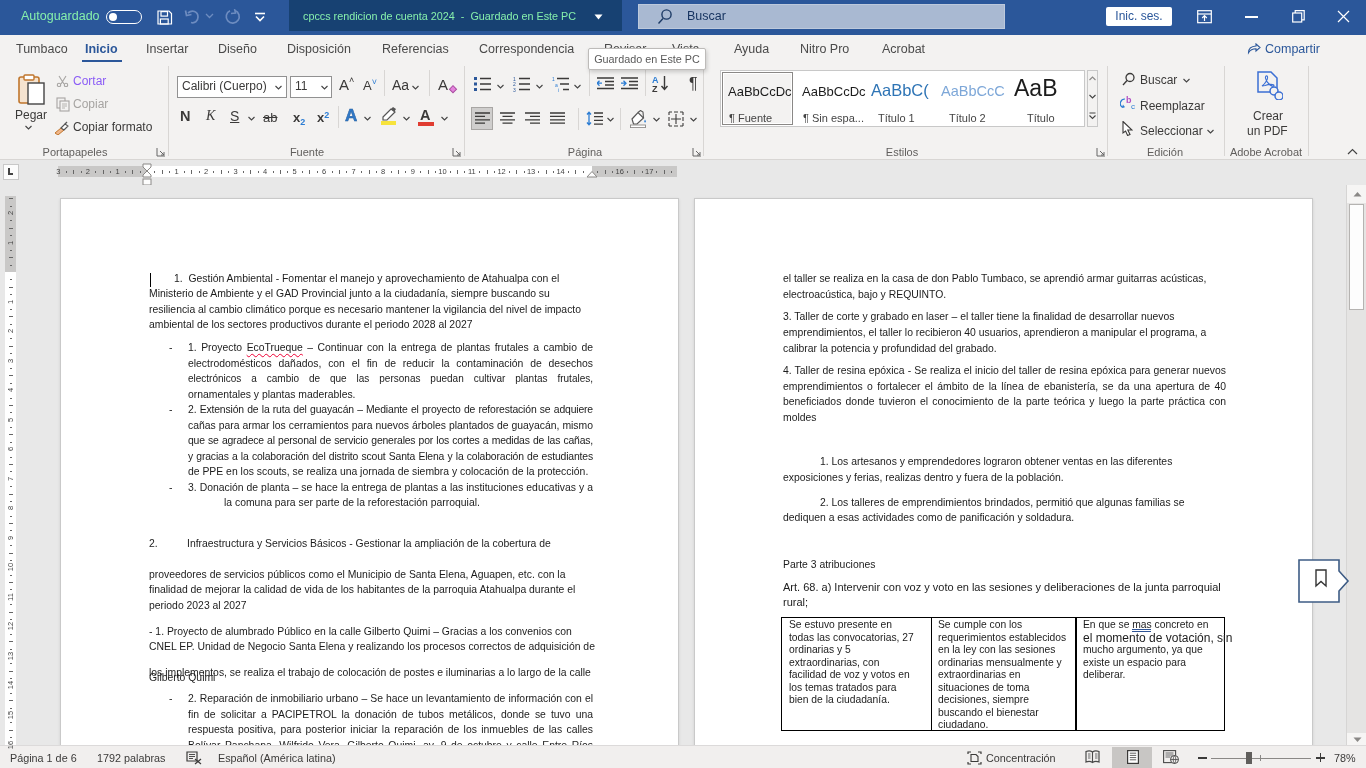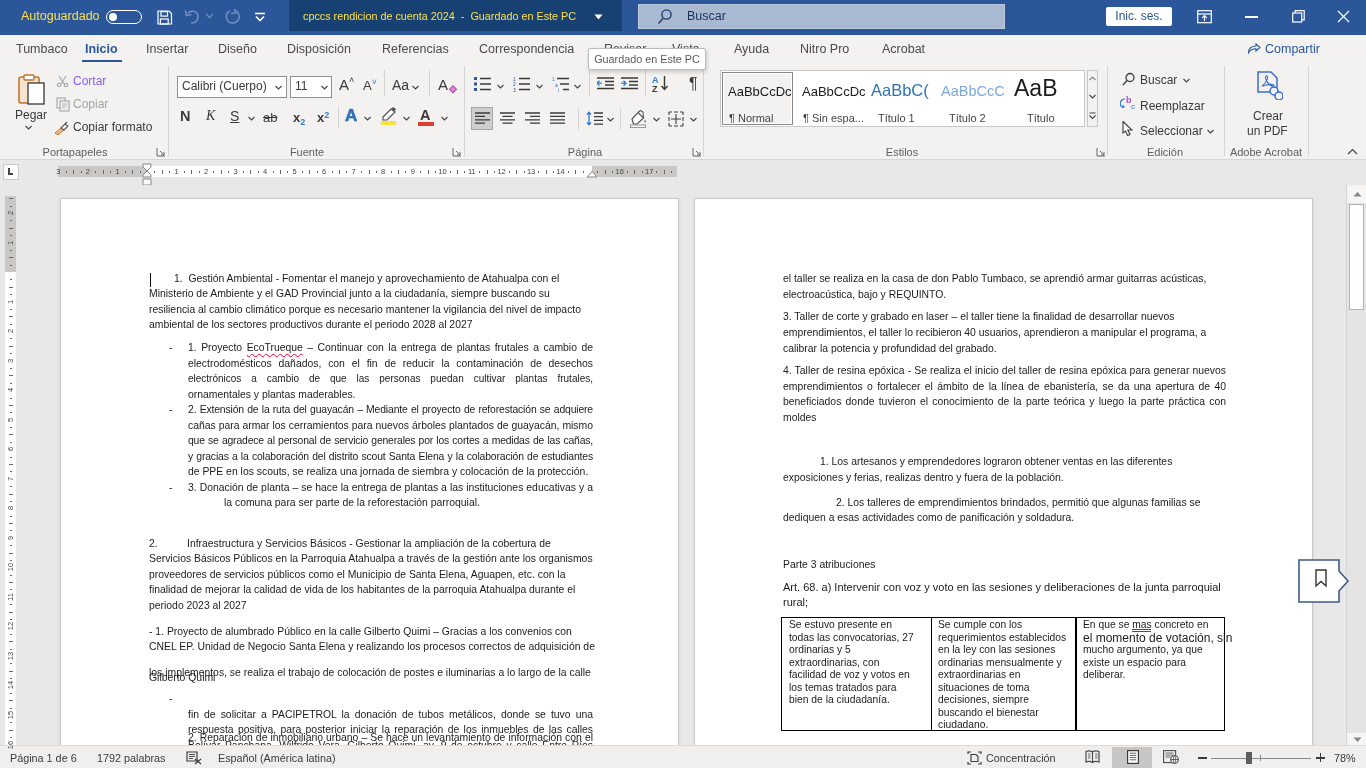--- a/index.html
+++ b/index.html
@@ -2,21 +2,21 @@
 <html><head>
 <meta charset="utf-8">
 <style>
 * { margin:0; padding:0; box-sizing:border-box; }
 html,body { width:1366px; height:768px; overflow:hidden; font-family:"Liberation Sans", sans-serif; }
 #app { position:relative; width:1366px; height:768px; background:#e8e8e8; }
 .abs { position:absolute; }
 
 #titlebar { position:absolute; left:0; top:0; width:1366px; height:35px; background:#2b579a; }
 #titledark { position:absolute; left:289px; top:0; width:333px; height:31px; background:#174172; }
-#titlebar .tx { position:absolute; color:#fde047; font-size:12.5px; white-space:nowrap; }
+#titlebar .tx { position:absolute; color:#86efac; font-size:12.5px; white-space:nowrap; }
 #searchpill { position:absolute; left:638px; top:4px; width:367px; height:25px; background:#a9b9d2; border:1px solid #bdc9dc; }
 #inicses { position:absolute; left:1106px; top:7px; width:66px; height:19px; background:#fff; border-radius:2px; color:#2b579a; font-size:12px; text-align:center; line-height:19px; }
 
 #tabrow { position:absolute; left:0; top:35px; width:1366px; height:27px; background:#f3f2f1; }
 .tab { position:absolute; top:7px; font-size:12.5px; color:#4a4a4a; white-space:nowrap; }
 
 #ribbon { position:absolute; left:0; top:62px; width:1366px; height:98px; background:#f3f2f1; border-bottom:1px solid #d8d6d4; }
 .gsep { position:absolute; top:4px; width:1px; height:90px; background:#d8d6d4; }
 .glabel { position:absolute; top:84px; font-size:11px; color:#605e5c; text-align:center; }
 .glaunch { position:absolute; top:85px; width:10px; height:10px; }
@@ -310,21 +310,21 @@
     <div class="glabel" style="left:540px; width:90px;">Página</div>
     <svg class="glaunch" style="left:692px;" viewBox="0 0 10 10">
         <path d="M1 1 v8 h8 M4 4 l4 4 M8 5 v3 h-3" fill="none" stroke="#666" stroke-width="1"></path>
       </svg>
     <div class="gsep" style="left:703px;"></div>
 
     <div class="abs" style="left:720px; top:8px; width:365px; height:57px; background:#fff; border:1px solid #c8c8c8;"></div>
 
     <div class="abs" style="left:722px; top:10px; width:71px; height:53px; background:#f3f2f1; border:1px solid #8a8886; box-shadow:inset 0 0 0 1px #fff;"></div>
     <div class="abs" style="left:728px; top:22px; font-size:13px; color:#1c1c1c;">AaBbCcDc</div>
-    <div class="abs" style="left:729px; top:49.5px; font-size:11px; color:#444;">¶ Normal</div>
+    <div class="abs" style="left:729px; top:49.5px; font-size:11px; color:#444;">¶ Fuente</div>
     <div class="abs" style="left:802px; top:22px; font-size:13px; color:#1c1c1c;">AaBbCcDc</div>
     <div class="abs" style="left:803px; top:49.5px; font-size:11px; color:#444;">¶ Sin espa...</div>
     <div class="abs" style="left:871px; top:19px; font-size:16.5px; color:#2e74b5;">AaBbC(</div>
     <div class="abs" style="left:878px; top:49.5px; font-size:11px; color:#444;">Título 1</div>
     <div class="abs" style="left:941px; top:21px; font-size:14.5px; color:#7da7d8;">AaBbCcC</div>
     <div class="abs" style="left:949px; top:49.5px; font-size:11px; color:#444;">Título 2</div>
     <div class="abs" style="left:1014px; top:13px; font-size:23px; color:#1c1c1c;">AaB</div>
     <div class="abs" style="left:1027px; top:49.5px; font-size:11px; color:#444;">Título</div>
 
     <div class="abs" style="left:1087px; top:8px; width:11px; height:57px; border:1px solid #c8c8c8; background:#f3f2f1;"></div>
@@ -587,47 +587,46 @@
 <div class="ln j" style="left:127.0px; top:206.1px; font-size:10.4px; line-height:10.4px; width:405px; letter-spacing:-0.15px;">2. Extensión de la ruta del guayacán – Mediante el proyecto de reforestación se adquiere</div>
 <div class="ln j" style="left:127.0px; top:221.6px; font-size:10.4px; line-height:10.4px; width:405px;">cañas para armar los cerramientos para nuevos árboles plantados de guayacán, mismo</div>
 <div class="ln j" style="left:127.0px; top:237.1px; font-size:10.4px; line-height:10.4px; width:405px; letter-spacing:-0.17px;">que se agradece al personal de servicio generales por los cortes a medidas de las cañas,</div>
 <div class="ln j" style="left:127.0px; top:252.6px; font-size:10.4px; line-height:10.4px; width:405px; letter-spacing:-0.16px;">y gracias a la colaboración del distrito scout Santa Elena y la colaboración de estudiantes</div>
 <div class="ln" style="left:127.0px; top:268.1px; font-size:10.4px; line-height:10.4px;">de PPE en los scouts, se realiza una jornada de siembra y colocación de la protección.</div>
 <div class="ln" style="left:108.0px; top:283.9px; font-size:10.4px; line-height:10.4px;">-</div>
 <div class="ln j" style="left:127.0px; top:283.9px; font-size:10.4px; line-height:10.4px; width:405px;">3. Donación de planta – se hace la entrega de plantas a las instituciones educativas y a</div>
 <div class="ln" style="left:127.0px; top:299.4px; font-size:10.4px; line-height:10.4px;padding-left:36px;">la comuna para ser parte de la reforestación parroquial.</div>
 <div class="ln" style="left:88.0px; top:339.6px; font-size:10.4px; line-height:10.4px;">2.</div>
 <div class="ln" style="left:126.0px; top:339.6px; font-size:10.4px; line-height:10.4px;">Infraestructura y Servicios Básicos - Gestionar la ampliación de la cobertura de</div>
-<div class="ln" style="left:88.0px; top:355.2px; font-size:10.4px; line-height:10.4px;">Servicios Básicos Públicos en la Parroquia Atahualpa a través de la gestión ante los organismos</div>
 <div class="ln" style="left:88.0px; top:370.8px; font-size:10.4px; line-height:10.4px;">proveedores de servicios públicos como el Municipio de Santa Elena, Aguapen, etc. con la</div>
 <div class="ln" style="left:88.0px; top:386.4px; font-size:10.4px; line-height:10.4px;">finalidad de mejorar la calidad de vida de los habitantes de la parroquia Atahualpa durante el</div>
 <div class="ln" style="left:88.0px; top:402.0px; font-size:10.4px; line-height:10.4px;">periodo 2023 al 2027</div>
 <div class="ln" style="left:88.0px; top:427.6px; font-size:10.4px; line-height:10.4px;">- 1. Proyecto de alumbrado Público en la calle Gilberto Quimi – Gracias a los convenios con</div>
 <div class="ln" style="left:88.0px; top:443.1px; font-size:10.4px; line-height:10.4px;">CNEL EP. Unidad de Negocio Santa Elena y realizando los procesos correctos de adquisición de</div>
 <div class="ln" style="left:88.0px; top:441px; font-size:10.4px; line-height:10.4px;margin-top:28px;">los implementos, se realiza el trabajo de colocación de postes e iluminarias a lo largo de la calle</div>
 <div class="ln" style="left:88.0px; top:474.1px; font-size:10.4px; line-height:10.4px;">Gilberto Quimi</div>
 <div class="ln" style="left:108.0px; top:495.3px; font-size:10.4px; line-height:10.4px;">-</div>
-<div class="ln j" style="left:127.0px; top:495.3px; font-size:10.4px; line-height:10.4px; width:405px;margin-top:39px;">2. Reparación de inmobiliario urbano – Se hace un levantamiento de información con el</div>
+<div class="ln j" style="left:127.0px; top:495.3px; font-size:10.4px; line-height:10.4px; width:405px;">2. Reparación de inmobiliario urbano – Se hace un levantamiento de información con el</div>
 <div class="ln j" style="left:127.0px; top:510.8px; font-size:10.4px; line-height:10.4px; width:405px;">fin de solicitar a PACIPETROL la donación de tubos metálicos, donde se tuvo una</div>
 <div class="ln j" style="left:127.0px; top:526.3px; font-size:10.4px; line-height:10.4px; width:405px;">respuesta positiva, para posterior iniciar la reparación de los inmuebles de las calles</div>
 <div class="ln j" style="left:127.0px; top:541.8px; font-size:10.4px; line-height:10.4px; width:405px;">Bolívar Panchana, Wilfrido Vera, Gilberto Quimi, av. 9 de octubre y calle Entre Ríos</div>
       </div>
     <div class="page" id="page2" style="left:694px;">
         <div class="ln" style="left:88.0px; top:74.8px; font-size:10.4px; line-height:10.4px;">el taller se realiza en la casa de don Pablo Tumbaco, se aprendió armar guitarras acústicas,</div>
 <div class="ln" style="left:88.0px; top:90.8px; font-size:10.4px; line-height:10.4px;">electroacústica, bajo y REQUINTO.</div>
 <div class="ln" style="left:88.0px; top:113.1px; font-size:10.4px; line-height:10.4px;">3. Taller de corte y grabado en laser – el taller tiene la finalidad de desarrollar nuevos</div>
 <div class="ln" style="left:88.0px; top:128.9px; font-size:10.4px; line-height:10.4px;">emprendimientos, el taller lo recibieron 40 usuarios, aprendieron a manipular el programa, a</div>
 <div class="ln" style="left:88.0px; top:144.8px; font-size:10.4px; line-height:10.4px;">calibrar la potencia y profundidad del grabado.</div>
 <div class="ln j" style="left:88.0px; top:167.0px; font-size:10.4px; line-height:10.4px; width:443px;">4. Taller de resina epóxica - Se realiza el inicio del taller de resina epóxica para generar nuevos</div>
 <div class="ln j" style="left:88.0px; top:182.9px; font-size:10.4px; line-height:10.4px; width:443px;">emprendimientos o fortalecer el ámbito de la línea de ebanistería, se da una apertura de 40</div>
 <div class="ln j" style="left:88.0px; top:198.2px; font-size:10.4px; line-height:10.4px; width:443px;">beneficiados donde tuvieron el conocimiento de la parte teórica y luego la parte práctica con</div>
 <div class="ln" style="left:88.0px; top:214.1px; font-size:10.4px; line-height:10.4px;">moldes</div>
 <div class="ln" style="left:125.0px; top:258.1px; font-size:10.4px; line-height:10.4px;">1. Los artesanos y emprendedores lograron obtener ventas en las diferentes</div>
 <div class="ln" style="left:88.0px; top:274.0px; font-size:10.4px; line-height:10.4px;">exposiciones y ferias, realizas dentro y fuera de la población.</div>
-<div class="ln" style="left:125.0px; top:298.7px; font-size:10.4px; line-height:10.4px;margin-left:16px;">2. Los talleres de emprendimientos brindados, permitió que algunas familias se</div>
+<div class="ln" style="left:125.0px; top:298.7px; font-size:10.4px; line-height:10.4px;">2. Los talleres de emprendimientos brindados, permitió que algunas familias se</div>
 <div class="ln" style="left:88.0px; top:313.5px; font-size:10.4px; line-height:10.4px;">dediquen a esas actividades como de panificación y soldadura.</div>
 <div class="ln" style="left:88.0px; top:360.5px; font-size:10.4px; line-height:10.4px;">Parte 3 atribuciones</div>
 <div class="ln" style="left:88.0px; top:382.6px; font-size:11px; line-height:11px;">Art. 68. a) Intervenir con voz y voto en las sesiones y deliberaciones de la junta parroquial</div>
 <div class="ln" style="left:88.0px; top:397.9px; font-size:11px; line-height:11px;">rural;</div>
 <div class="abs" style="left:86px; top:417.5px; width:444px; height:114px; border:1.5px solid #000;"></div>
         <div class="abs" style="left:436.6px; top:430.4px; width:19.5px; height:1px; border-top:1px solid #2f5496; border-bottom:1px solid #2f5496; padding-top:1px;"></div>
 <div class="abs" style="left:235.5px; top:417.5px; width:1.5px; height:114px; background:#000;"></div>
 <div class="abs" style="left:380px; top:417.5px; width:1.5px; height:114px; background:#000;"></div>
 <div class="ln" style="left:94.0px; top:421.4px; font-size:10.3px; line-height:10.3px;">Se estuvo presente en</div>
 <div class="ln" style="left:94.0px; top:433.9px; font-size:10.3px; line-height:10.3px;">todas las convocatorias, 27</div>

